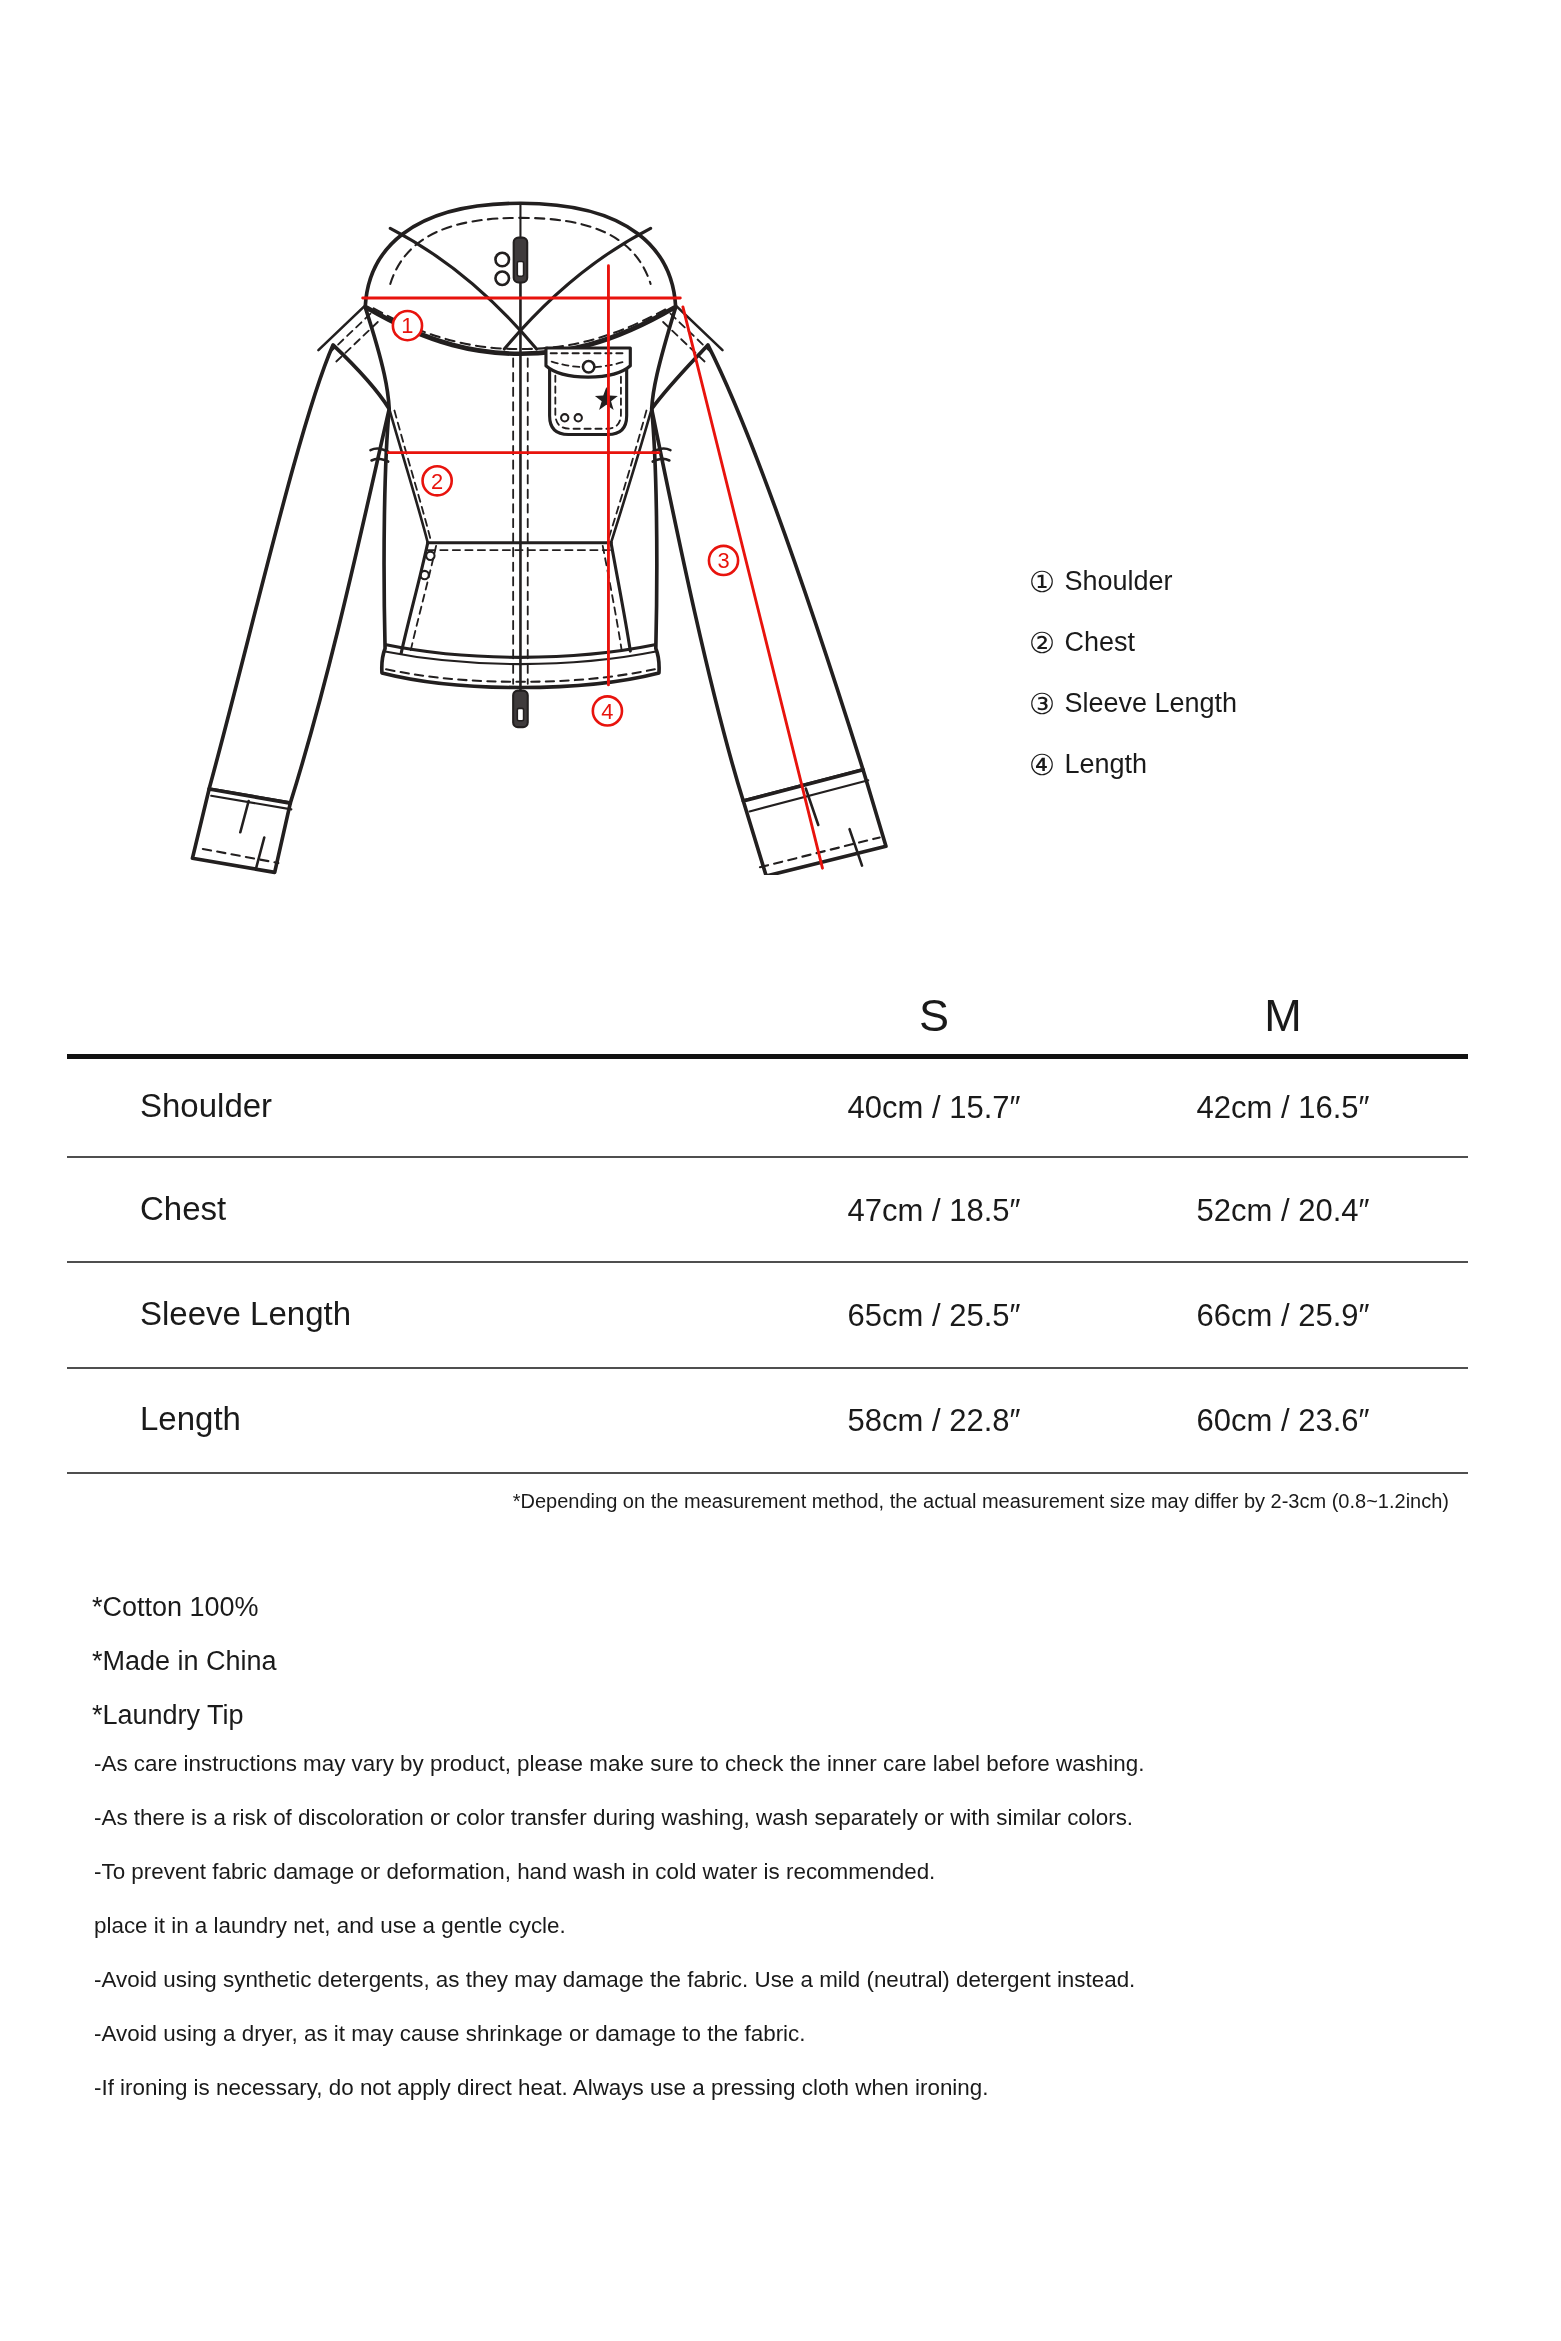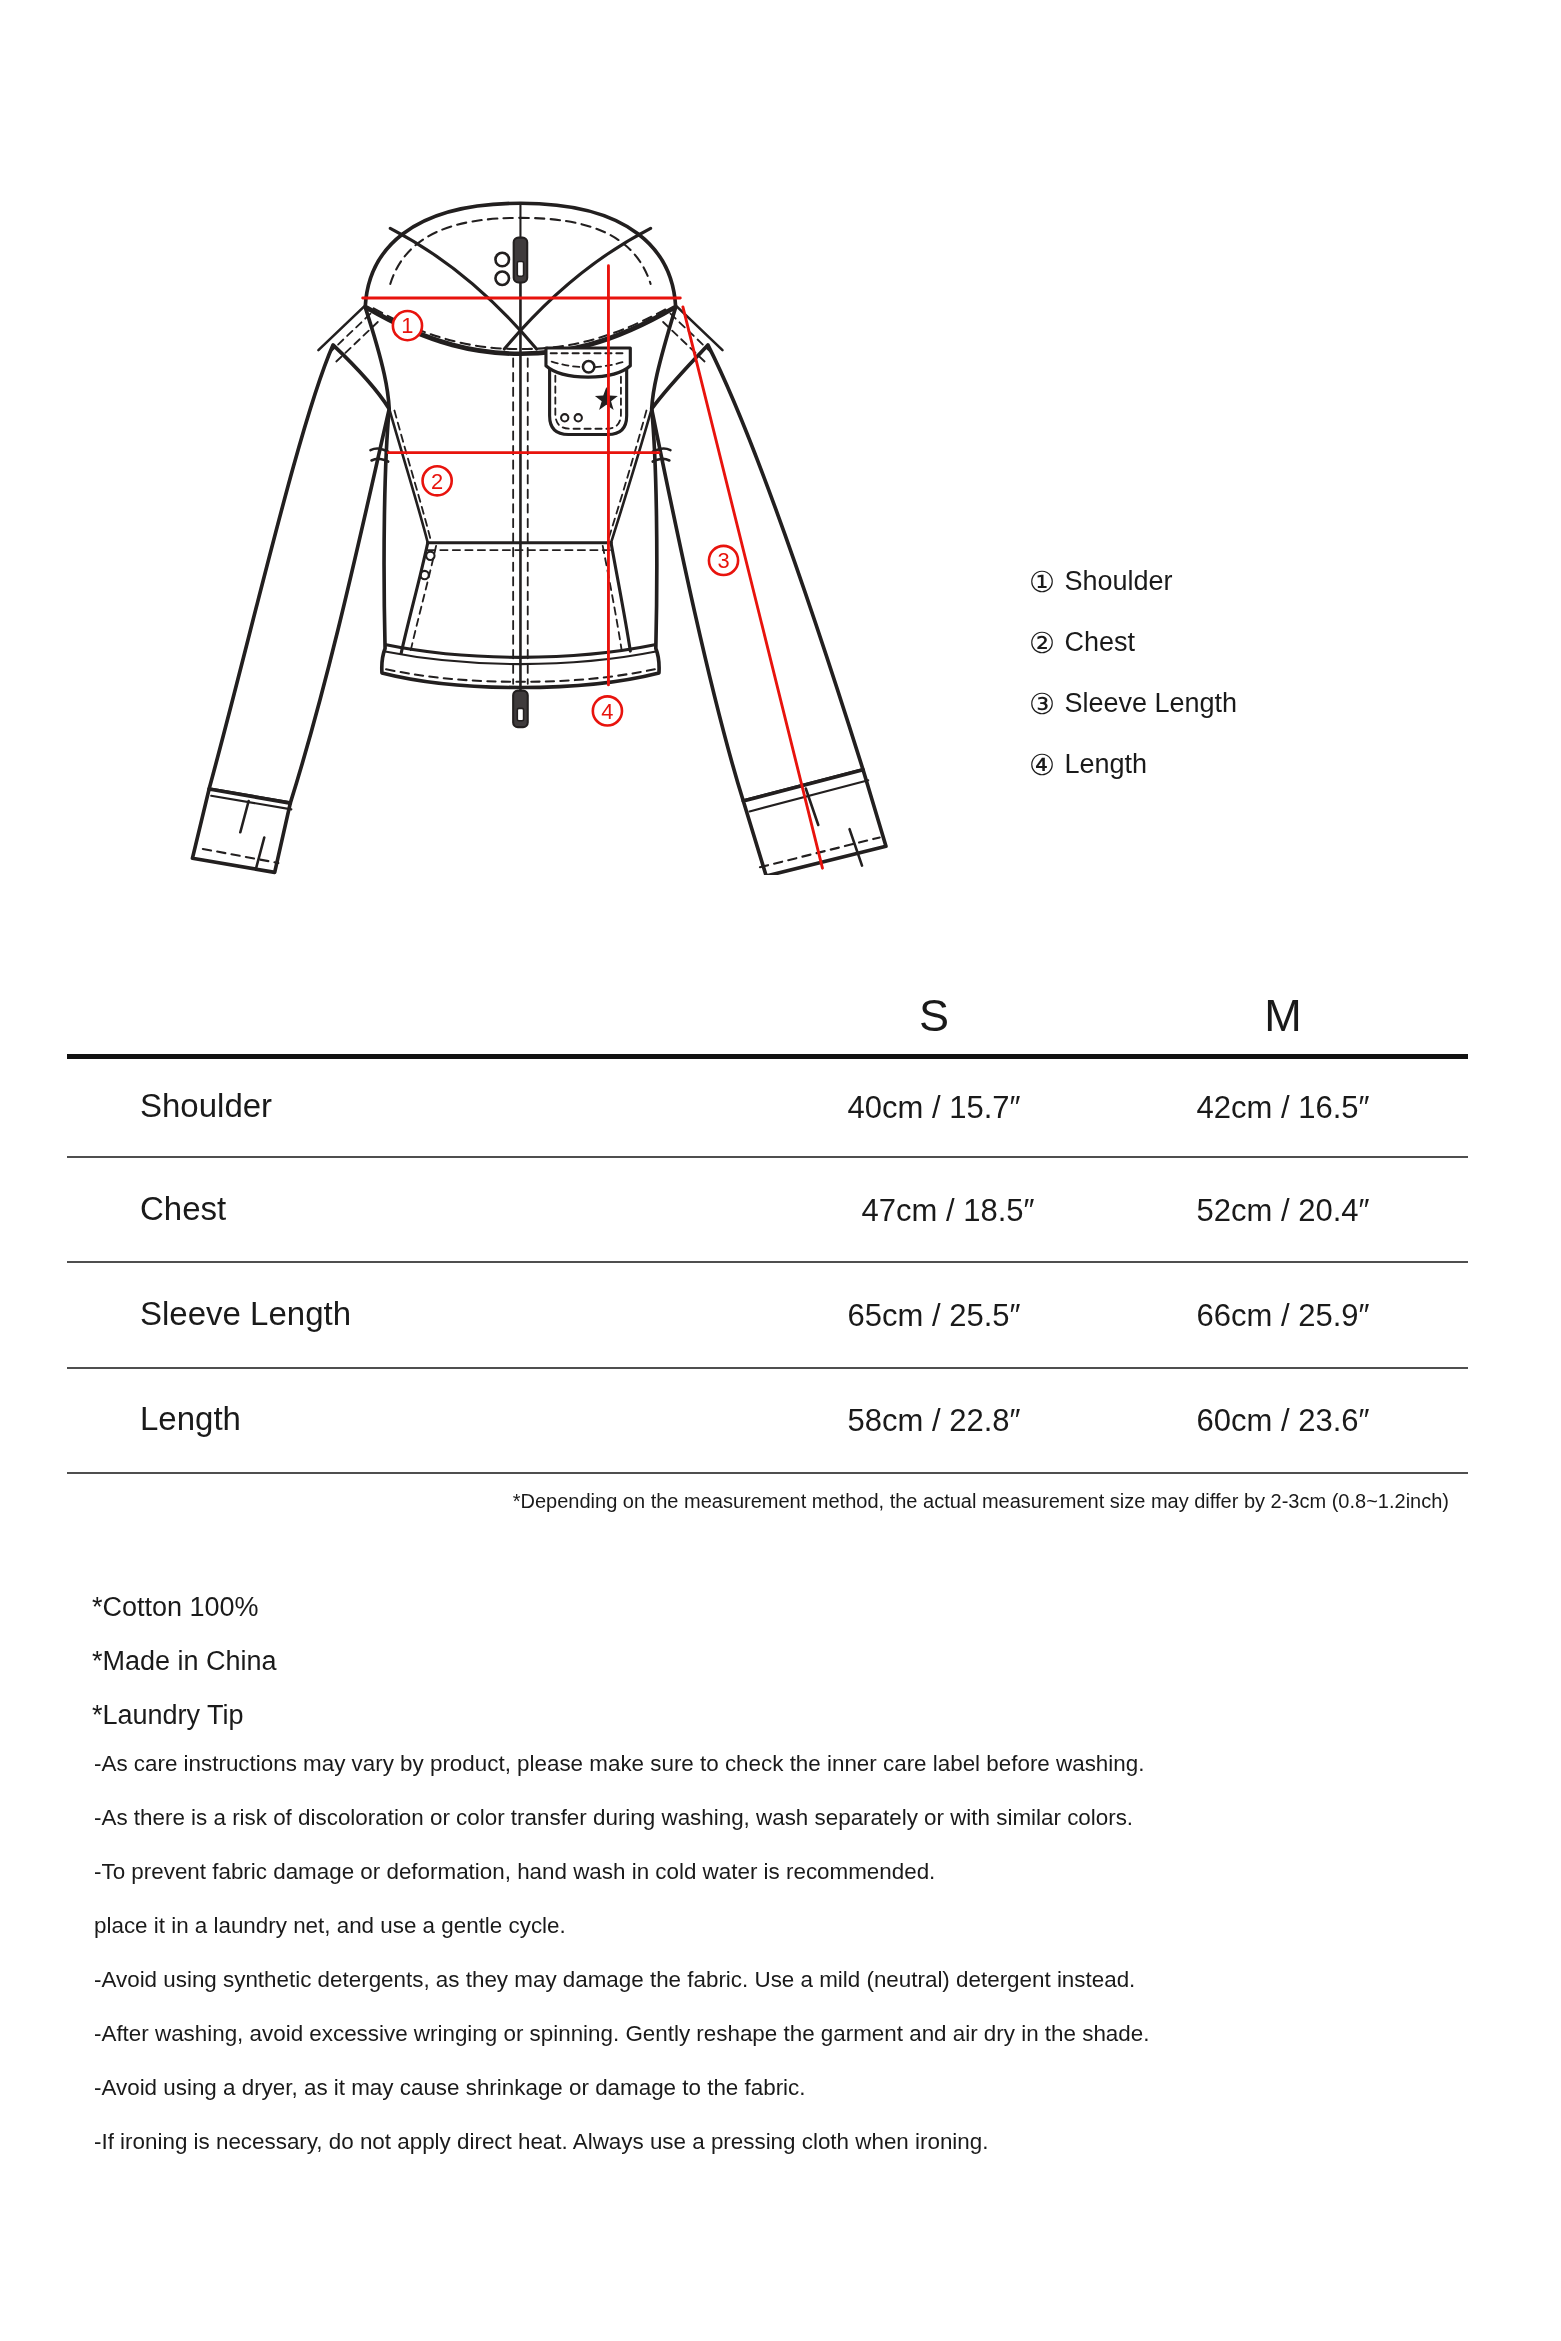--- a/index.html
+++ b/index.html
@@ -148,21 +148,21 @@
     <span class="cellC hdr" style="left:867px;top:27px;">S</span>
     <span class="cellC hdr" style="left:1216px;top:27px;">M</span>
     <div class="hline thick" style="top:65px;"></div>
 
     <span class="cellL rowlab" style="left:73px;top:117px;">Shoulder</span>
     <span class="cellC rowval" style="left:867px;top:119px;">40cm / 15.7″</span>
     <span class="cellC rowval" style="left:1216px;top:119px;text-align:center;">42cm / 16.5″</span>
     <div class="hline thin" style="top:167px;"></div>
 
     <span class="cellL rowlab" style="left:73px;top:220px;">Chest</span>
-    <span class="cellC rowval" style="left:867px;top:222px;margin-left:14px;">47cm / 18.5″</span>
+    <span class="cellC rowval" style="left:867px;top:222px;">47cm / 18.5″</span>
     <span class="cellC rowval" style="left:1216px;top:222px;">52cm / 20.4″</span>
     <div class="hline thin" style="top:272px;"></div>
 
     <span class="cellL rowlab" style="left:73px;top:325px;">Sleeve Length</span>
     <span class="cellC rowval" style="left:867px;top:327px;">65cm / 25.5″</span>
     <span class="cellC rowval" style="left:1216px;top:327px;">66cm / 25.9″</span>
     <div class="hline thin" style="top:378px;"></div>
 
     <span class="cellL rowlab" style="left:73px;top:430px;">Length</span>
     <span class="cellC rowval" style="left:867px;top:432px;">58cm / 22.8″</span>
@@ -177,19 +177,18 @@
     <div>*Made in China</div>
     <div>*Laundry Tip</div>
   </div>
 
   <div class="abs laundry">
     <div>-As care instructions may vary by product, please make sure to check the inner care label before washing.</div>
     <div>-As there is a risk of discoloration or color transfer during washing, wash separately or with similar colors.</div>
     <div>-To prevent fabric damage or deformation, hand wash in cold water is recommended.</div>
     <div>place it in a laundry net, and use a gentle cycle.</div>
     <div>-Avoid using synthetic detergents, as they may damage the fabric. Use a mild (neutral) detergent instead.</div>
-    <div>-After washing, avoid excessive wringing or spinning. Gently reshape the garment and air dry in the shade.</div>
     <div>-Avoid using a dryer, as it may cause shrinkage or damage to the fabric.</div>
     <div>-If ironing is necessary, do not apply direct heat. Always use a pressing cloth when ironing.</div>
   </div>
 
 </div>
 
 
 </body></html>

